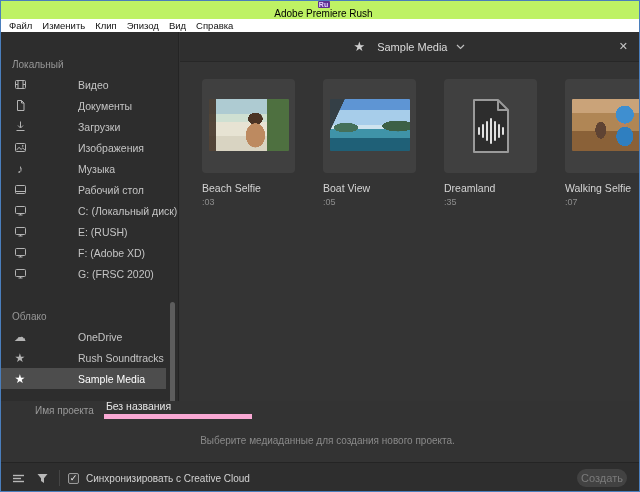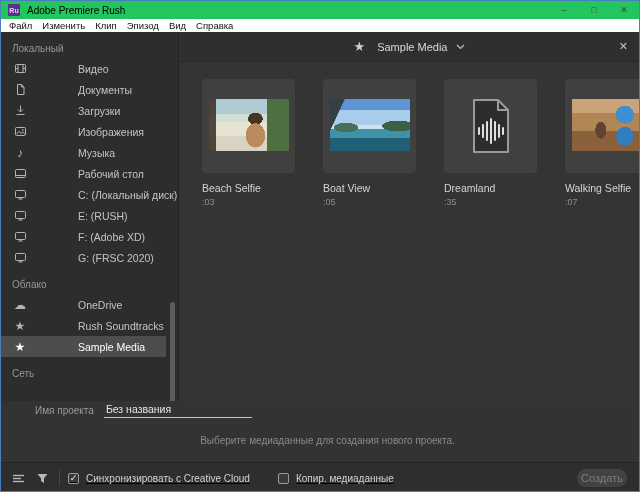--- a/index.html
+++ b/index.html
@@ -6,21 +6,21 @@
   html,body { background:#555; }
   body { font-family:"Liberation Sans", sans-serif; }
   .window {
     position:relative; width:640px; height:492px; overflow:hidden;
     background:#333333; border:1px solid #4a7ebc;
   }
 
   
   .titlebar {
     position:absolute; left:0; top:0; width:100%; height:18px;
-    background:#22c55e; display:flex; align-items:center;
+    background:#bef264; display:flex; align-items:center;flex-direction:column;
   }
   .app-badge {
     width:12px; height:12px; margin-left:7px; background:#5d2f91;
     color:#e5d2ff; font-size:7px; font-weight:bold;
     display:flex; align-items:center; justify-content:center; border-radius:1px;
   }
   .app-title { margin-left:7px; font-size:10px; color:#000; }
   .win-controls { margin-left:auto; display:flex; height:100%; }
   .win-btn {
     width:30px; height:100%; display:flex; align-items:center; justify-content:center;
@@ -33,21 +33,21 @@
     background:#ffffff; display:flex; align-items:center; padding-left:3px;
   }
   .menu-item { font-size:9.5px; color:#111; padding:0 5px; line-height:13px; }
 
   
   .sidebar {
     position:absolute; left:0; top:31px; width:178px; height:369px;
     background:#2d2d2d; border-right:1px solid #242424; overflow:hidden;
   }
   .side-section-label {
-    margin-top:8px; height:18px; line-height:18px; padding-left:11px;
+    margin-top:24px; height:18px; line-height:18px; padding-left:11px;
     font-size:10px; color:#979797;
   }
   .side-item {
     height:21px; display:flex; align-items:center; padding-left:12px;
     margin-right:12px; color:#c4c4c4;gap:43px;
   }
   .side-item.selected { background:#4d4d4d; color:#ffffff; }
   .si-icon {
     width:14px; height:14px; display:flex; align-items:center; justify-content:center;
     color:#b4b4b4; flex:none;
@@ -113,21 +113,21 @@
   .media-duration { margin-top:3px; font-size:9px; color:#8d8d8d; }
 
   
   .project-row {
     position:absolute; left:0; top:400px; width:100%; height:18px;
     background:#333333; display:flex; align-items:center;padding-left:24px;
   }
   .project-label { margin-left:10px; font-size:10px; color:#9a9a9a; }
   .project-input {
     margin-left:10px; width:148px; background:transparent; border:none;
-    border-bottom:1px solid #f9a8d4; color:#e6e6e6; font-size:10.5px;
+    border-bottom:7px solid #f9a8d4; color:#e6e6e6; font-size:10.5px;
     font-family:"Liberation Sans", sans-serif; padding:0 0 2px 2px; outline:none;
   }
 
   
   .message-panel {
     position:absolute; left:0; top:418px; width:100%; height:43px;
     background:#333333; display:flex; align-items:center; justify-content:center;padding-left:15px;
   }
   .message-text { font-size:10px; color:#8a8a8a; }
 
@@ -138,21 +138,21 @@
     display:flex; align-items:center;
   }
   .tb-icon { width:14px; height:14px; margin-left:10px; display:flex; align-items:center; justify-content:center; }
   .tb-divider { width:1px; height:16px; background:#454545; margin:0 8px 0 10px; }
   .checkbox {
     width:11px; height:11px; border:1px solid #9a9a9a; border-radius:2px;
     background:#3a3a3a; display:flex; align-items:center; justify-content:center; flex:none;
   }
   .checkbox.checked::after { content:"✓"; color:#f0f0f0; font-size:9px; line-height:1; }
   .cb-label { margin-left:7px; font-size:10px; color:#d2d2d2; white-space:nowrap; }
-  .cb-group { display:flex; align-items:center;text-decoration:underline; }
+  .cb-group { display:flex; align-items:center; }
   .cb-group + .cb-group { margin-left:28px; }
   .create-btn {
     margin-left:auto; margin-right:12px; width:50px; height:18px; border-radius:9px;
     background:#424242; border:none; color:#7b7b7b; font-size:11px;
     font-family:"Liberation Sans", sans-serif;
   }
 </style>
 </head>
 <body>
 
@@ -392,21 +392,17 @@
         <path d="M1.5 2h10L8 6.2V11l-3-1.9V6.2z" fill="#b8b8b8"></path>
       </svg>
     </span>
     <span class="tb-divider"></span>
 
     <span class="cb-group">
       <span class="checkbox checked"></span>
       <span class="cb-label">Синхронизировать с Creative Cloud</span>
     </span>
 
-    <span class="cb-group">
-      <span class="checkbox"></span>
-      <span class="cb-label">Копир. медиаданные</span>
-    </span>
 
     <button class="create-btn" disabled="">Создать</button>
   </div>
 
 </div>
 
 </body></html>

